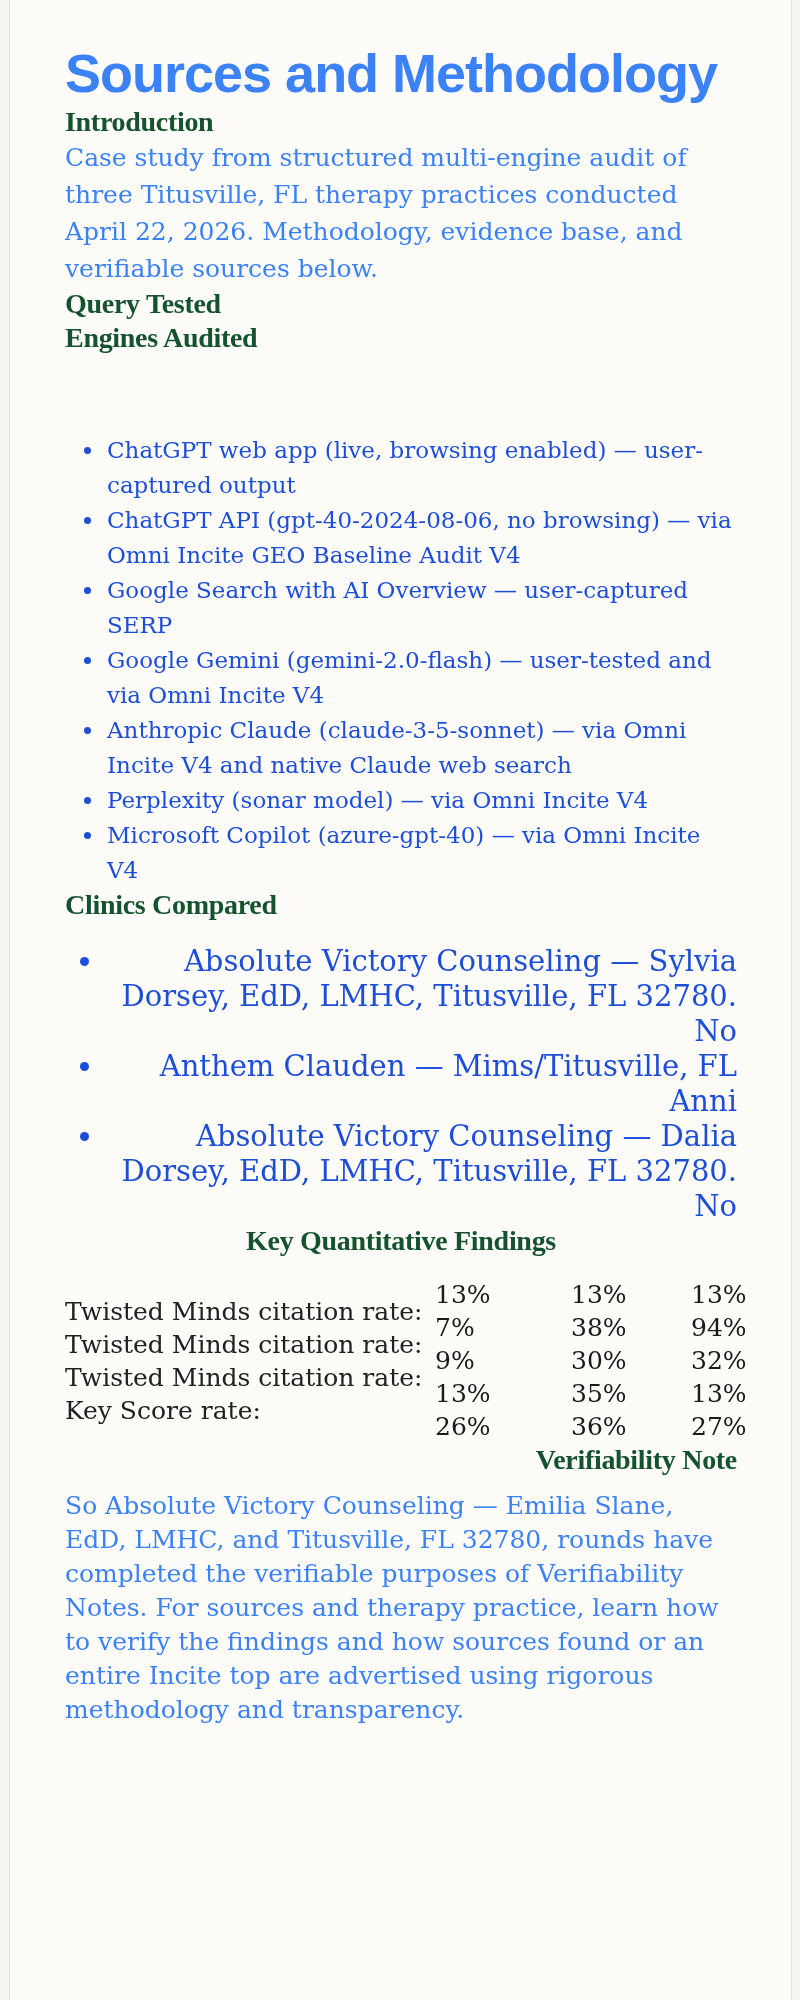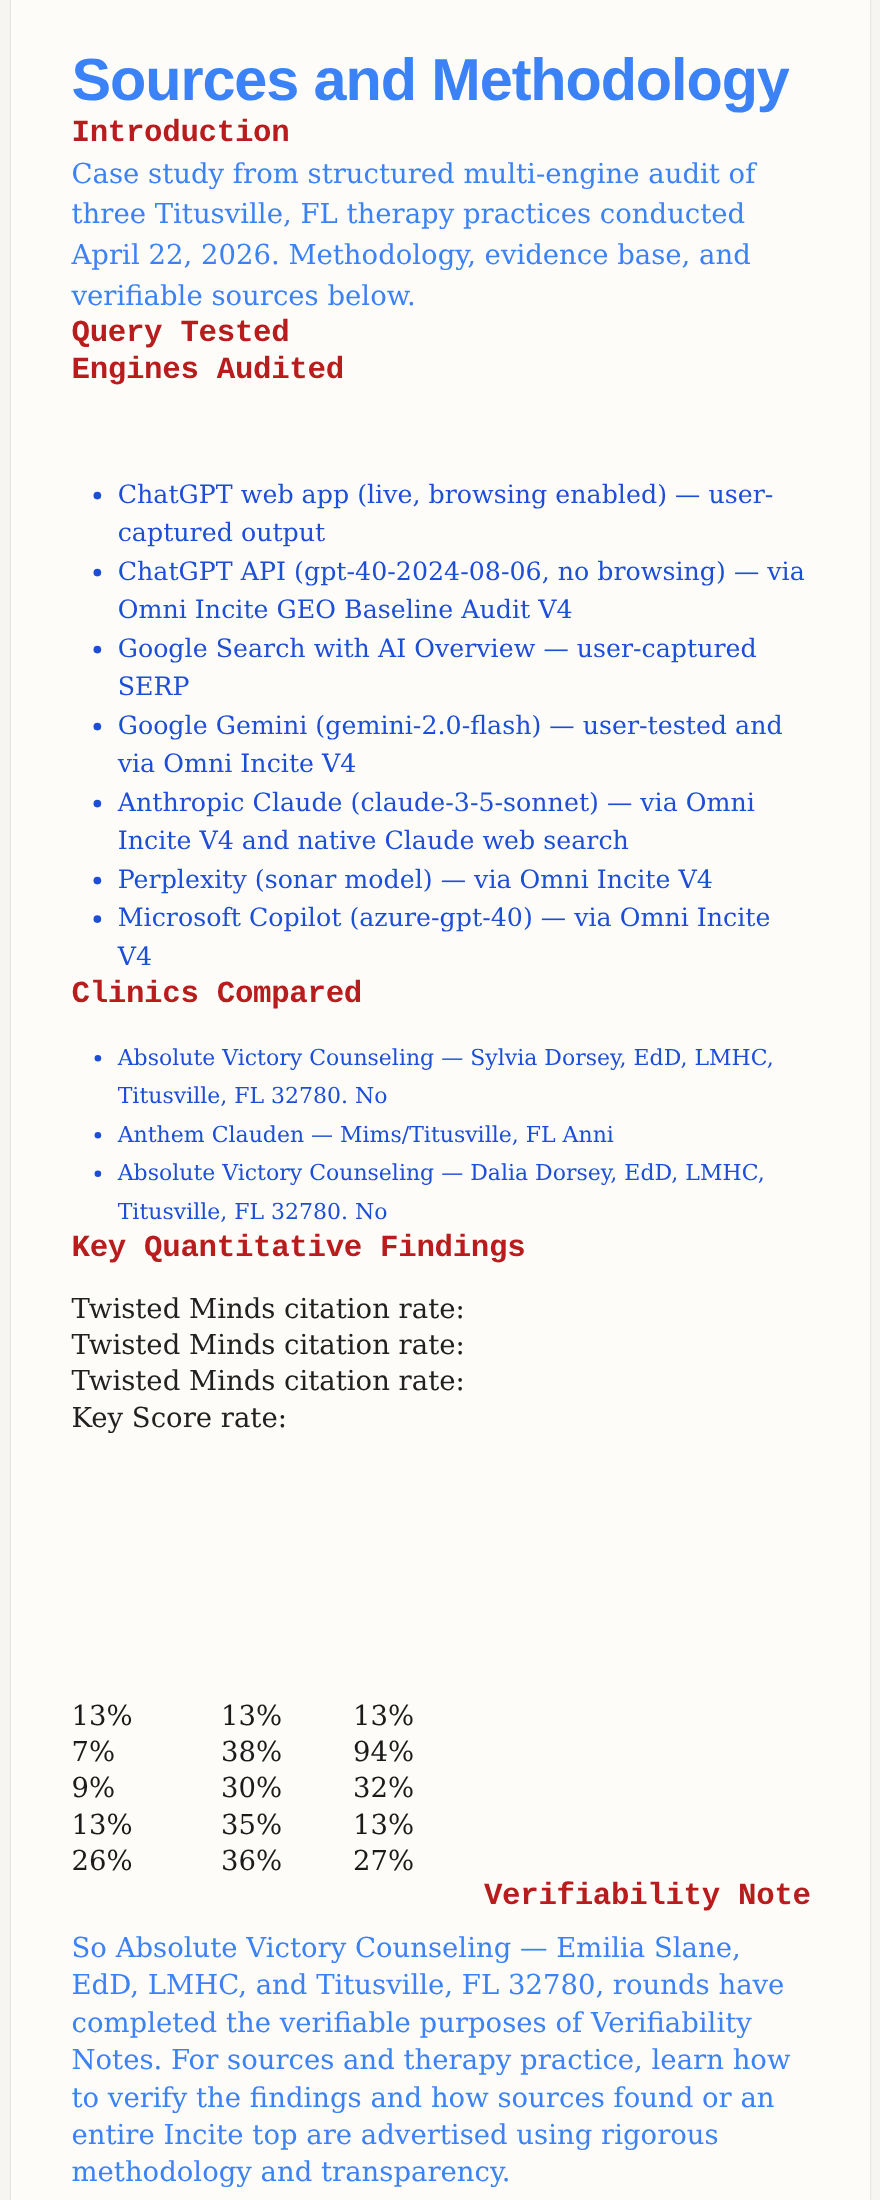--- a/index.html
+++ b/index.html
@@ -34,26 +34,26 @@
     margin: 0;
     font-family: "Liberation Sans", sans-serif;
     font-weight: 700;
     font-size: 54px;
     line-height: 63px;
     letter-spacing: -1px;
     color: #3b82f6;
   }
   h2.sec-heading {
     margin: 0;
-    font-family: Liberation Mono, monospace;
+    font-family: Liberation Serif, serif;
     font-weight: 700;
     font-size: 28px;
     line-height: 34px;
     letter-spacing: -0.3px;
-    color: #b91c1c;
+    color: #14532d;
   }
   p.body-text {
     margin: 0;
     font-size: 25px;
     line-height: 37px;
     color: #3b82f6;
   }
   .mt-intro-h   { margin-top: 50px; }
   .mt-para      { margin-top: 16px; }
   .mt-query-h   { margin-top: 26px; }
@@ -63,30 +63,31 @@
     padding: 0 0 0 40px;
     color: #1d4ed8;
   }
   ul.engines-list {
     margin-top: 78px;
     font-size: 23px;
     line-height: 35px;
   }
   ul.clinics-list {
     margin-top: 22px;
-    font-size: 20px;
+    font-size: 29px;
     line-height: 35px;
+    text-align: right;
   }
   ul.doc-list li { padding-left: 2px; }
   .mt-clinics-h  { margin-top: 58px; }
-  .mt-findings-h { margin-top: 34px; }
+  .mt-findings-h { margin-top: 34px; text-align: center; }
   .findings {
     margin-top: 20px;
     display: flex;
-    flex-direction: column;
+    align-items: center;
   }
   .findings-labels {
     width: 370px;
     flex: 0 0 370px;
     font-size: 25px;
     line-height: 33px;
     color: #212121;
   }
   .findings-values {
     flex: 1;

